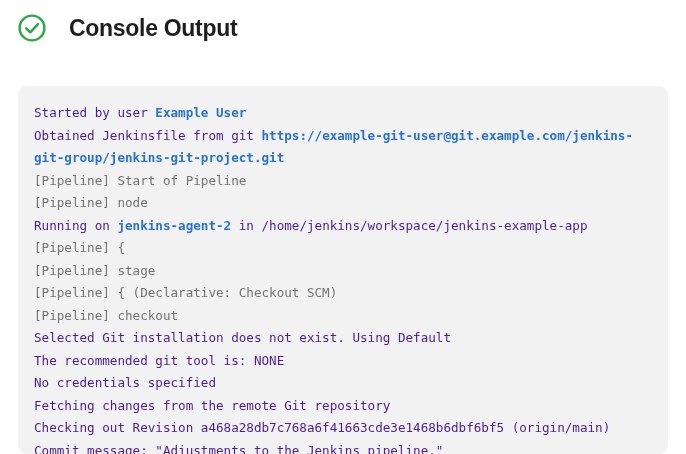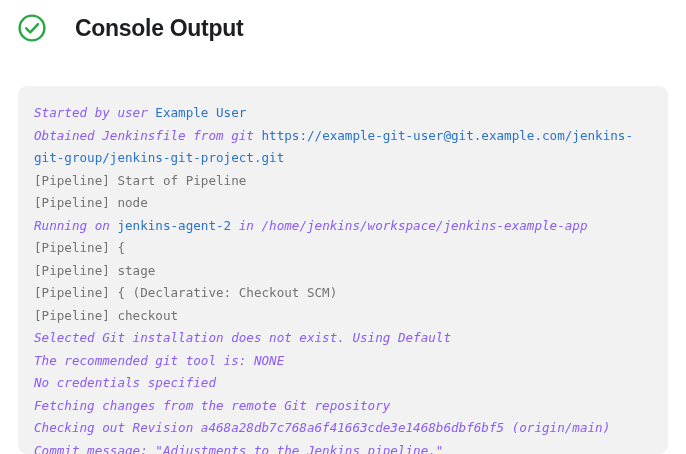--- a/index.html
+++ b/index.html
@@ -13,21 +13,21 @@
     background: #ffffff;
     font-family: "Liberation Sans", sans-serif;
     overflow: hidden;
     position: relative;
   }
 
   
   .page-header {
     display: flex;
     align-items: center;
-    gap: 28px;
+    gap: 22px;
     padding: 13px 0 0 17px;
     height: 42px;
     box-sizing: border-box;
   }
   .status-icon {
     width: 30px;
     height: 30px;
     flex: 0 0 30px;
     display: block;
   }
@@ -58,23 +58,23 @@
     font-size: 12.6px;
     line-height: 22.5px;
     color: #1c1e21;
     white-space: pre-wrap;
     word-break: break-word;
   }
   .log-line {
     display: block;
     min-height: 22.5px;
   }
-  .seg-default { color: #8b5cf6; font-style: italic; }
+  .seg-default { color: #4c1d95; }
   .seg-muted   { color: #737373; }
-  .seg-link    { color: #2a72cc; }
+  .seg-link    { color: #2a72cc; font-weight: bold; }
 </style>
 </head>
 <body>
 
 <div class="page-header">
   <span class="status-icon-wrap">
     <svg class="status-icon" viewBox="0 0 32 32" xmlns="http://www.w3.org/2000/svg" aria-hidden="true">
       <circle cx="16" cy="16" r="13.2" fill="none" stroke="#28a745" stroke-width="2.6"></circle>
       <path d="M9.8 16.4 L14.1 20.6 L22.4 11.8" fill="none" stroke="#28a745" stroke-width="2.6" stroke-linecap="round" stroke-linejoin="round"></path>
     </svg>

